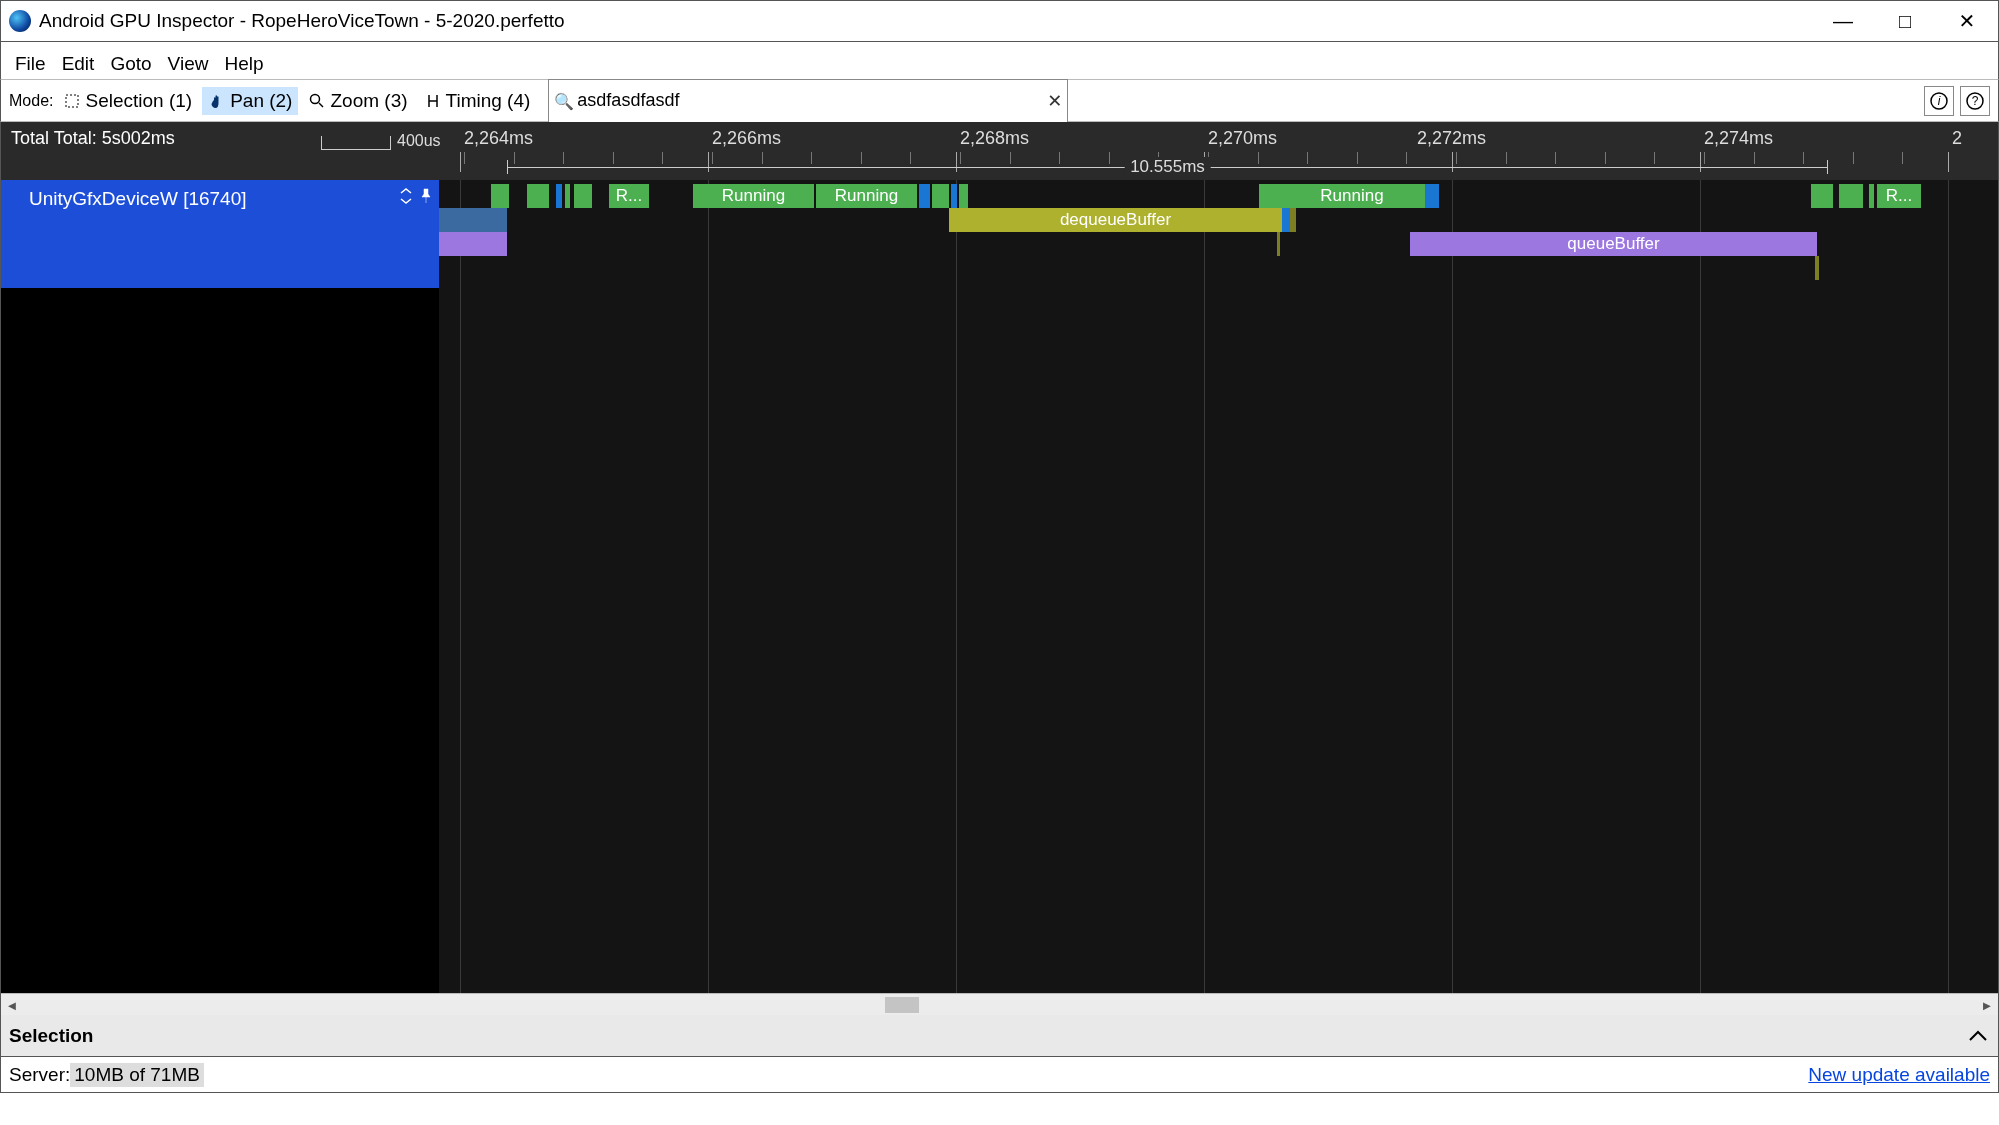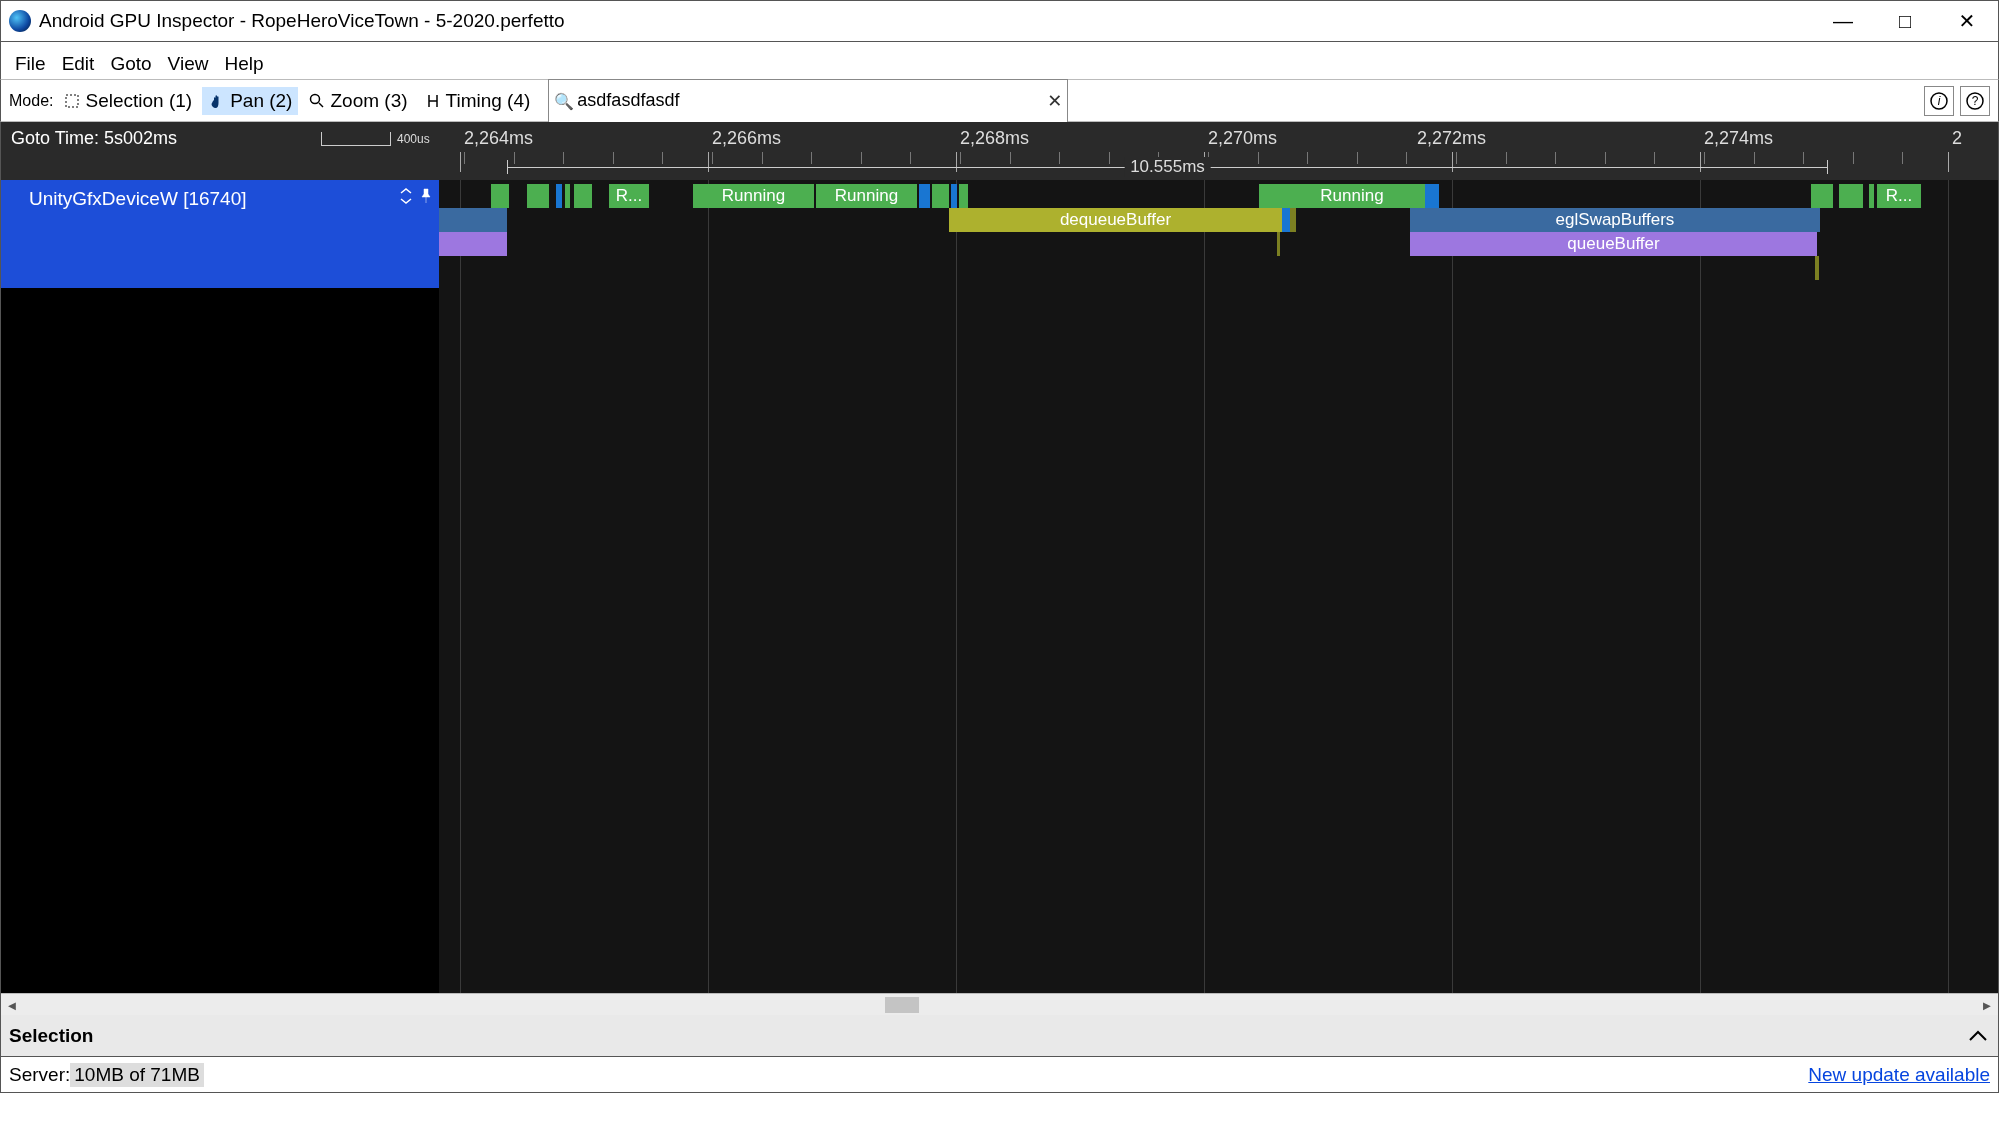--- a/index.html
+++ b/index.html
@@ -28,21 +28,21 @@
 .search-clear { position: absolute; right: 6px; top: 50%; transform: translateY(-50%); font-size: 18px; cursor: pointer; color: #333; }
 .help-icons { margin-left: auto; margin-right: 8px; display: flex; gap: 6px; }
 .help-btn { width: 30px; height: 30px; border: 1px solid #888; display: flex; align-items: center; justify-content: center; font-size: 18px; cursor: pointer; }
 
 
 .trace-area { position: relative; width: 100%; height: 893px; background: #000; border-left: 1px solid #555; border-right: 1px solid #555; }
 
 
 .ruler-row { position: absolute; left: 0; right: 0; top: 0; height: 58px; background: #2a2a2a; }
 .total-time { position: absolute; left: 10px; top: 6px; color: #fff; font-size: 18px; }
-.scale-mark { position: absolute; top: 10px; height: 18px; display: flex; align-items: flex-start; color: #ddd; font-size: 12px; }
+.scale-mark { position: absolute; top: 10px; height: 18px; display: flex; align-items: flex-end; color: #ddd; font-size: 16px; }
 .scale-bracket { position: relative; width: 70px; height: 14px; border-left: 1px solid #ccc; border-right: 1px solid #ccc; border-bottom: 1px solid #ccc; margin-right: 6px; }
 .time-tick-label { position: absolute; top: 6px; color: #ddd; font-size: 18px; }
 .tick-line { position: absolute; top: 30px; height: 12px; width: 1px; background: #777; }
 .tick-line.major { height: 20px; background: #aaa; }
 .range-arrow { position: absolute; top: 36px; left: 506px; right: 170px; height: 18px; display: flex; align-items: center; }
 .range-arrow .line { flex: 1; height: 1px; background: #ccc; position: relative; }
 .range-arrow .line::before, .range-arrow .line::after { content: ""; position: absolute; width: 1px; height: 14px; background: #ccc; top: -7px; }
 .range-arrow .line::before { left: 0; }
 .range-arrow .line::after { right: 0; }
 .range-arrow .lbl { position: absolute; left: 50%; transform: translateX(-50%); background: #2a2a2a; padding: 0 6px; color: #ddd; font-size: 17px; }
@@ -176,21 +176,21 @@
           <circle cx="9" cy="9" r="8" fill="none" stroke="#000" stroke-width="1.5"></circle>
           <text x="9" y="13" text-anchor="middle" font-size="12">?</text>
         </svg>
     </div>
   </div>
 </div>
 
 <div class="trace-area">
 
   <div class="ruler-row">
-    <div class="total-time">Goto Time: 5s002ms</div>
+    <div class="total-time">Total Total: 5s002ms</div>
     <div class="scale-mark" style="left:320px;">
       <div class="scale-bracket"></div>
       <span>400us</span>
     </div>
     <div id="ticks-container">
         <div class="time-tick-label" style="left: 463px;">2,264ms</div>
         <div class="tick-line major" style="left: 459px;"></div>
         <div class="time-tick-label" style="left: 711px;">2,266ms</div>
         <div class="tick-line major" style="left: 707px;"></div>
         <div class="time-tick-label" style="left: 959px;">2,268ms</div>
@@ -285,21 +285,20 @@
       <div class="slice row0 c-green" style="left: 840px; width: 146px;">Running</div>
       <div class="slice row0 c-blue" style="left: 986px; width: 14px;"></div>
       <div class="slice row0 c-green" style="left: 1372px; width: 22px;"></div>
       <div class="slice row0 c-green" style="left: 1400px; width: 24px;"></div>
       <div class="slice row0 c-green" style="left: 1430px; width: 5px;"></div>
       <div class="slice row0 c-green" style="left: 1438px; width: 44px;">R...</div>
       <div class="slice row1 c-bluemid" style="left: 0px; width: 68px;"></div>
       <div class="slice row1 c-olive" style="left: 510px; width: 333px;">dequeueBuffer</div>
       <div class="slice row1 c-blue" style="left: 843px; width: 8px;"></div>
       <div class="slice row1 c-olive-d" style="left: 851px; width: 6px;"></div>
-      <div class="slice row1 c-bluemid" style="left: 971px; width: 410px;">eglSwapBuffers</div>
       <div class="slice row2 c-purple" style="left: 0px; width: 68px;"></div>
       <div class="slice row2 c-olive-d" style="left: 838px; width: 3px;"></div>
       <div class="slice row2 c-purple" style="left: 971px; width: 407px;">queueBuffer</div>
       <div class="slice row3 c-olive-d" style="left: 1376px; width: 4px;"></div>
     </div>
 
   <div class="hscroll">
     <div class="arrow left">◄</div>
     <div class="thumb"></div>
     <div class="arrow right">►</div>

